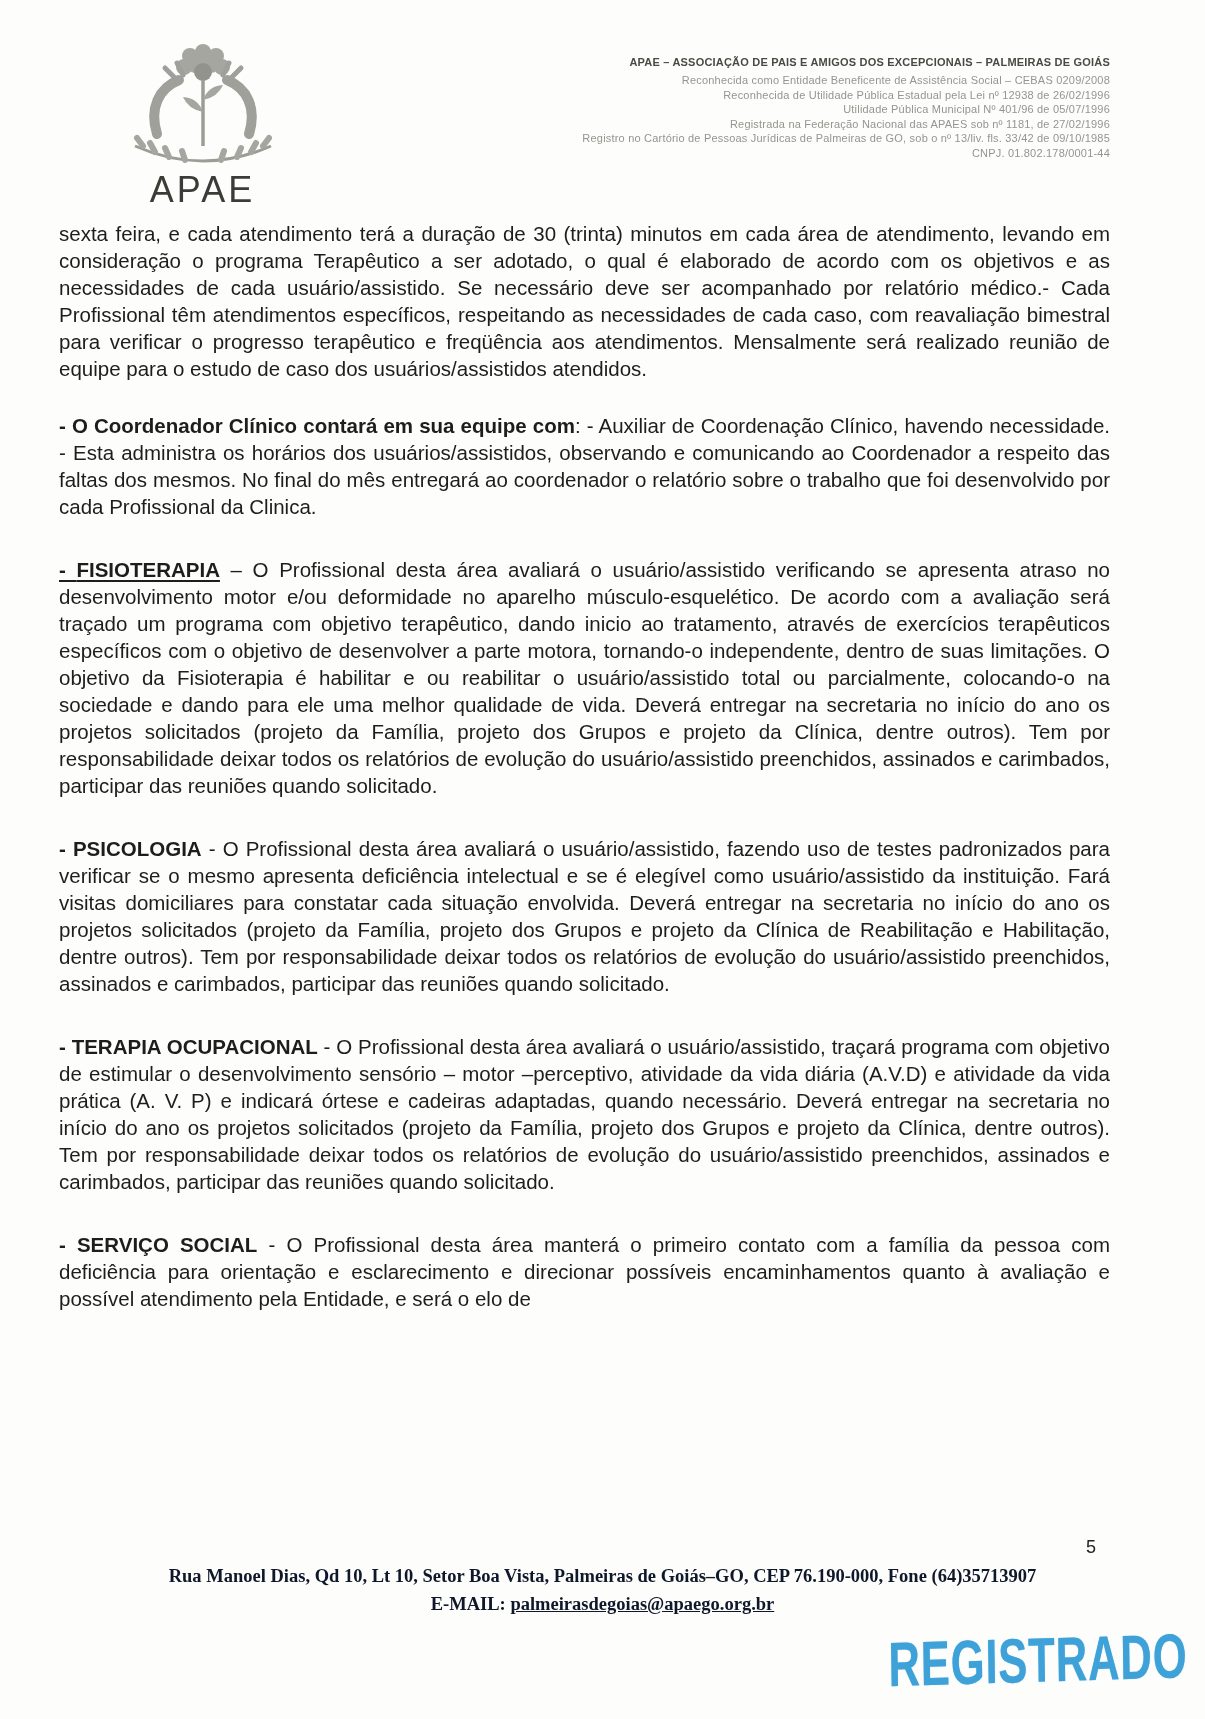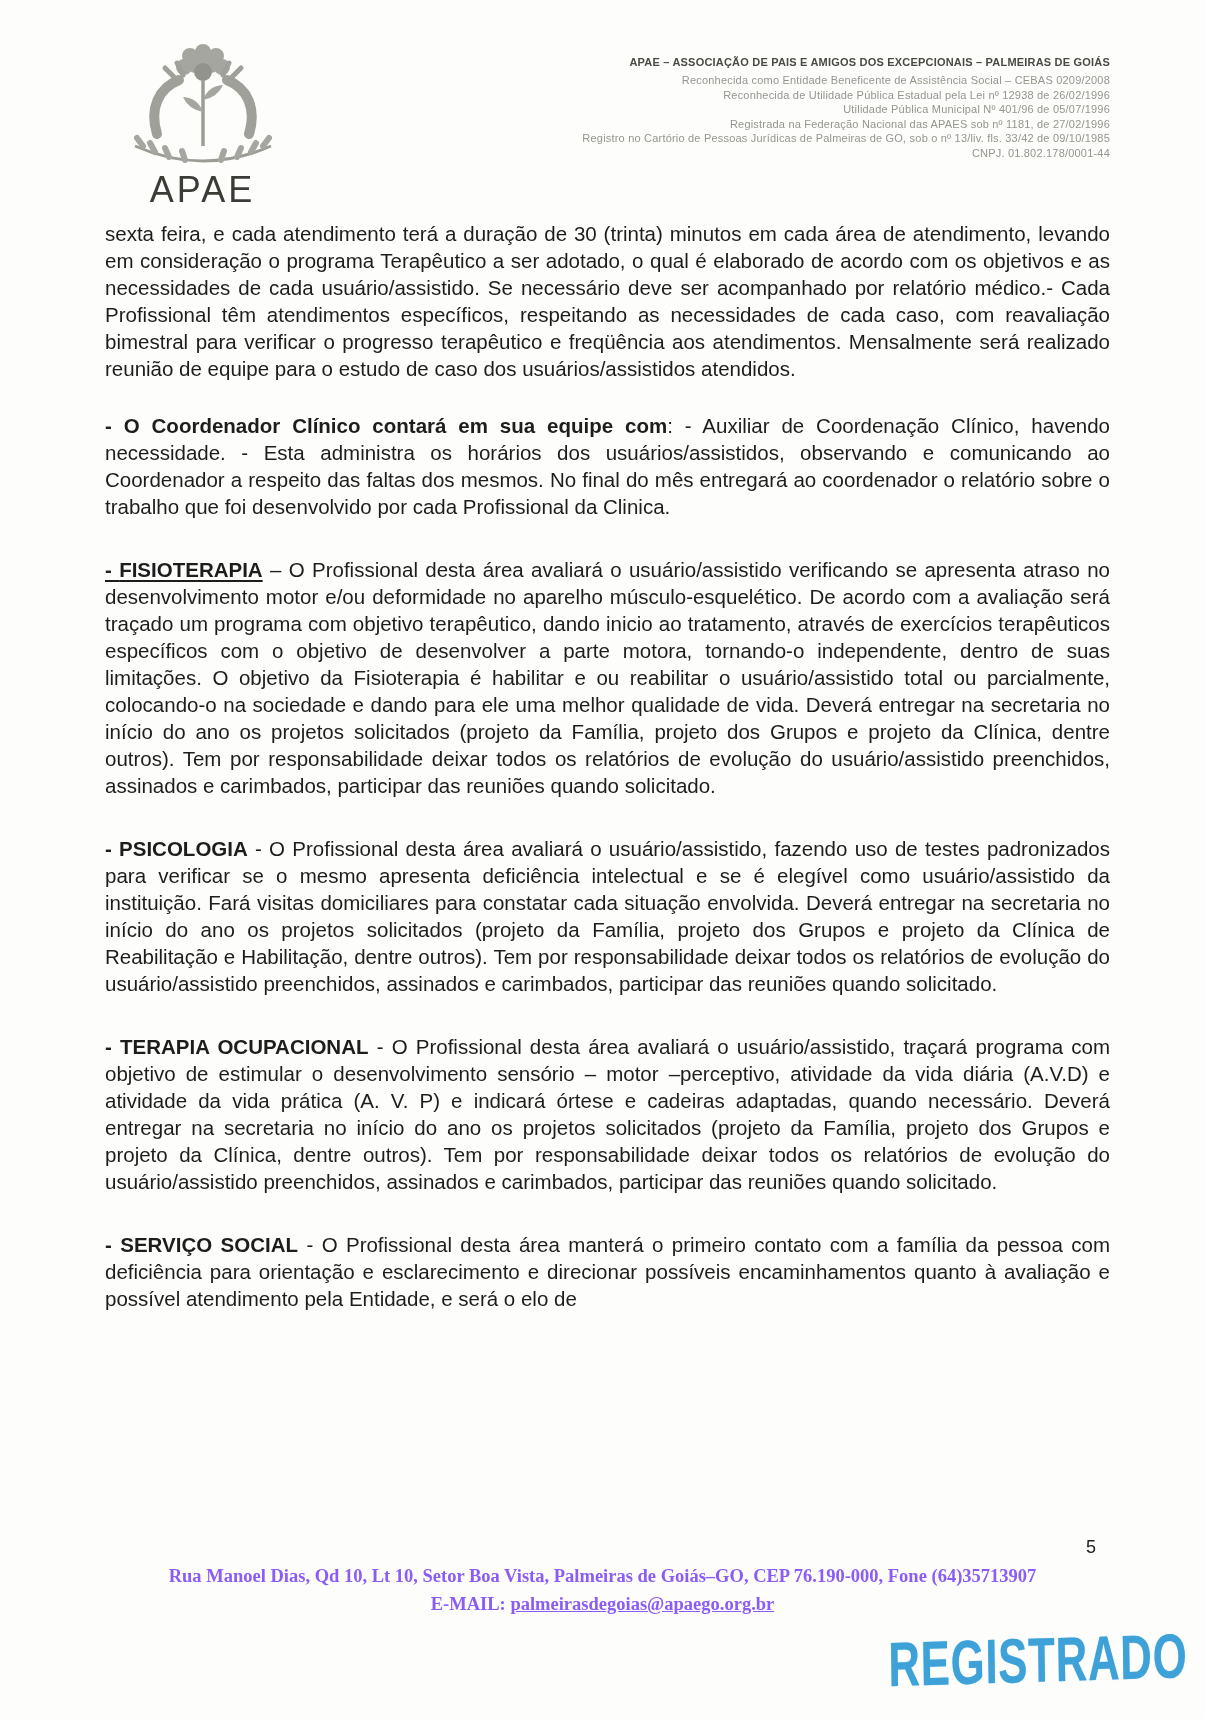--- a/index.html
+++ b/index.html
@@ -38,21 +38,21 @@
     letter-spacing: .2px;
     margin-bottom: 5px;
   }
   .cred-line {
     font-size: 11px;
     line-height: 14.5px;
     color: #95958e;
     letter-spacing: .2px;
   }
   
-  .content { padding: 6px 95px 0 105px; }
+  .content { padding: 6px 95px 0 59px; }
   .para {
     font-size: 20.5px;
     line-height: 27px;
     text-align: justify;
     margin: 0;
     color: #1d1d1d;
   }
   .mt-block   { margin-top: 30px; }
   .bold { font-weight: bold; }
   .areas-heading {
@@ -81,21 +81,21 @@
     color: #222;
   }
   .footer {
     position: absolute;
     top: 1562px;
     left: 0; right: 0;
     text-align: center;
     font-family: "Liberation Serif", serif;
     font-weight: bold;
     font-size: 18.5px;
-    color: #8b5cf6;
+    color: #0f172a;
     line-height: 28px;
   }
   .footer .email { text-decoration: underline; }
   .stamp {
     position: absolute;
     top: 1628px;
     right: 18px;
     font-weight: 800;
     font-size: 56px;
     line-height: 1;

